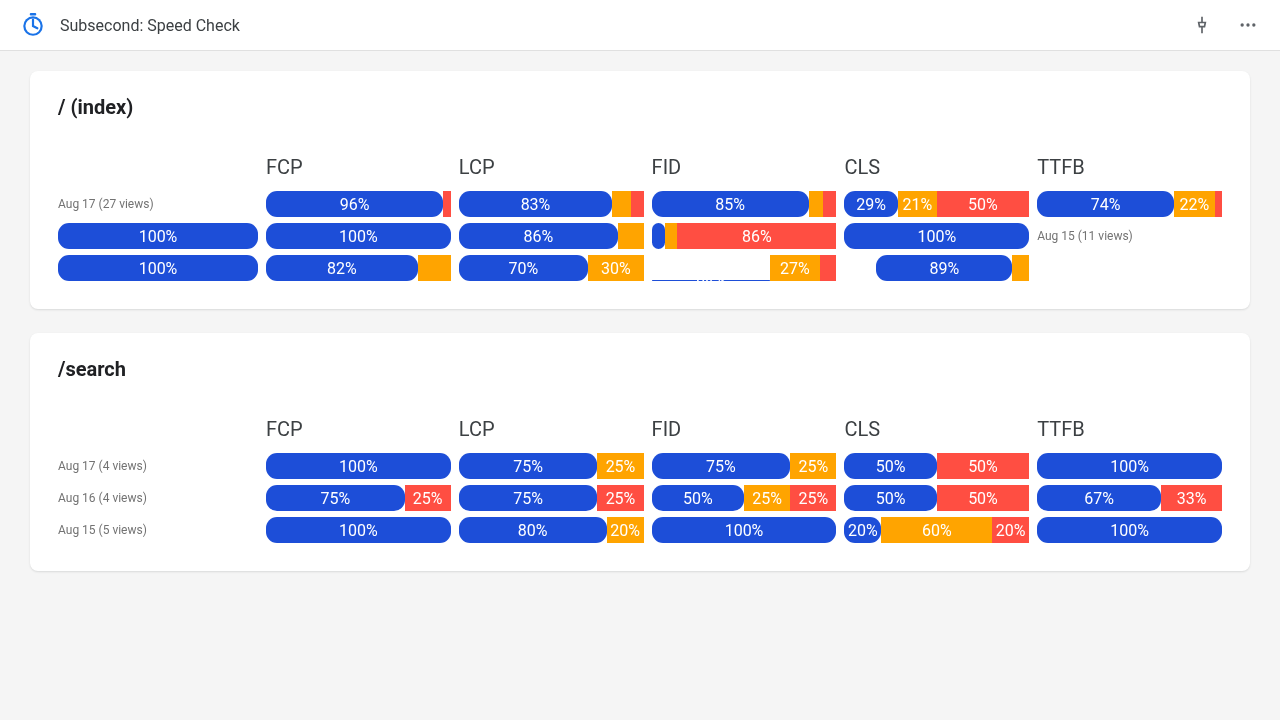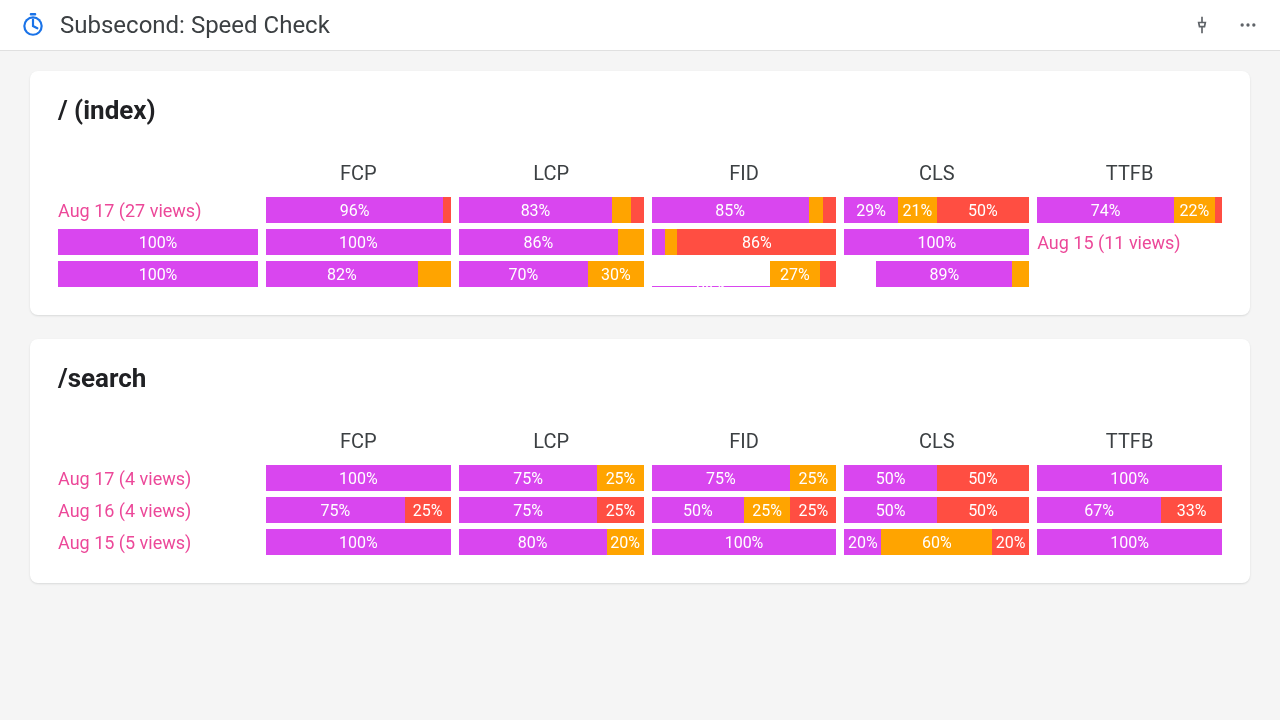--- a/index.html
+++ b/index.html
@@ -17,21 +17,21 @@
     padding: 10px 18px;
     background: #fff;
     border-bottom: 1px solid #e0e0e0;
   }
   .header .icon-box {
     width: 30px; height: 30px;
     display: flex; align-items: center; justify-content: center;
     margin-right: 12px;
   }
   .header .title {
-    font-size: 24px;
+    font-size: 16px;
     font-weight: 400;
     color: #3c4043;
     flex: 1;
   }
   .header .actions {
     display: flex;
     gap: 18px;
     align-items: center;
   }
   .header .action-btn {
@@ -44,60 +44,59 @@
     padding: 20px 30px;
   }
   .card {
     background: #fff;
     border-radius: 8px;
     box-shadow: 0 1px 2px rgba(60,64,67,.15);
     padding: 24px 28px 28px 28px;
     margin-bottom: 24px;
   }
   .card-title {
-    font-size: 26px;
+    font-size: 20px;
     font-weight: 700;
     color: #202124;
     margin-bottom: 36px;
   }
   .grid {
     display: grid;
     grid-template-columns: 200px repeat(5, 1fr);
     column-gap: 8px;
     row-gap: 6px;
     align-items: center;
   }
   .col-head {
-    text-align: center;
     font-size: 20px;
     font-weight: 400;
     color: #3c4043;
     padding-bottom: 6px;
   }
   .row-label {
-    font-size: 18px;
-    color: #ec4899;
+    font-size: 12px;
+    color: #737373;
     white-space: nowrap;
   }
   .bar {
     display: flex;
     height: 26px;
     width: 100%;
     overflow: hidden;
   }
   .seg {
     display: flex;
     align-items: center;
     justify-content: center;
     color: #fff;
     font-size: 16px;
     white-space: nowrap;
     overflow: hidden;
   }
-  .green  { background: #d946ef; }
+  .green  { background: #1d4ed8; border-radius: 11px; }
   .orange { background: #ffa400; }
   .red    { background: #ff4e42; }
 </style>
 </head>
 <body>
 
 <div class="header">
   <div class="icon-box">
     <svg viewBox="0 0 24 24" width="26" height="26">
       <rect x="9" y="1" width="6" height="2.2" rx="1" fill="#1a73e8"></rect>

